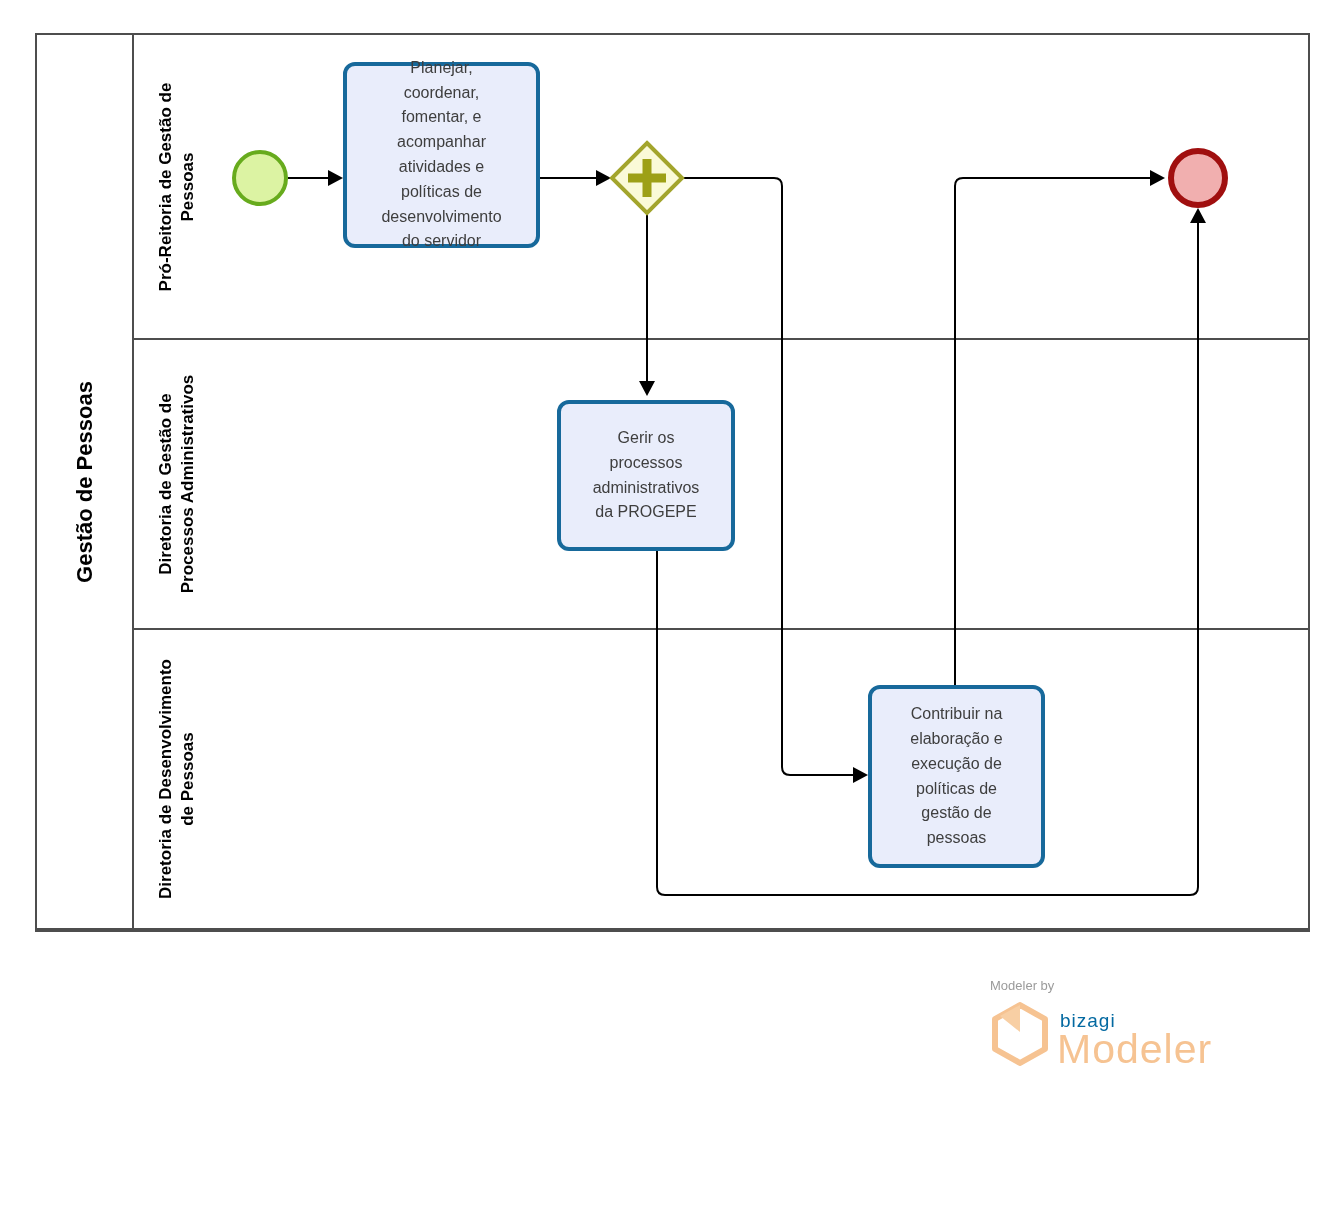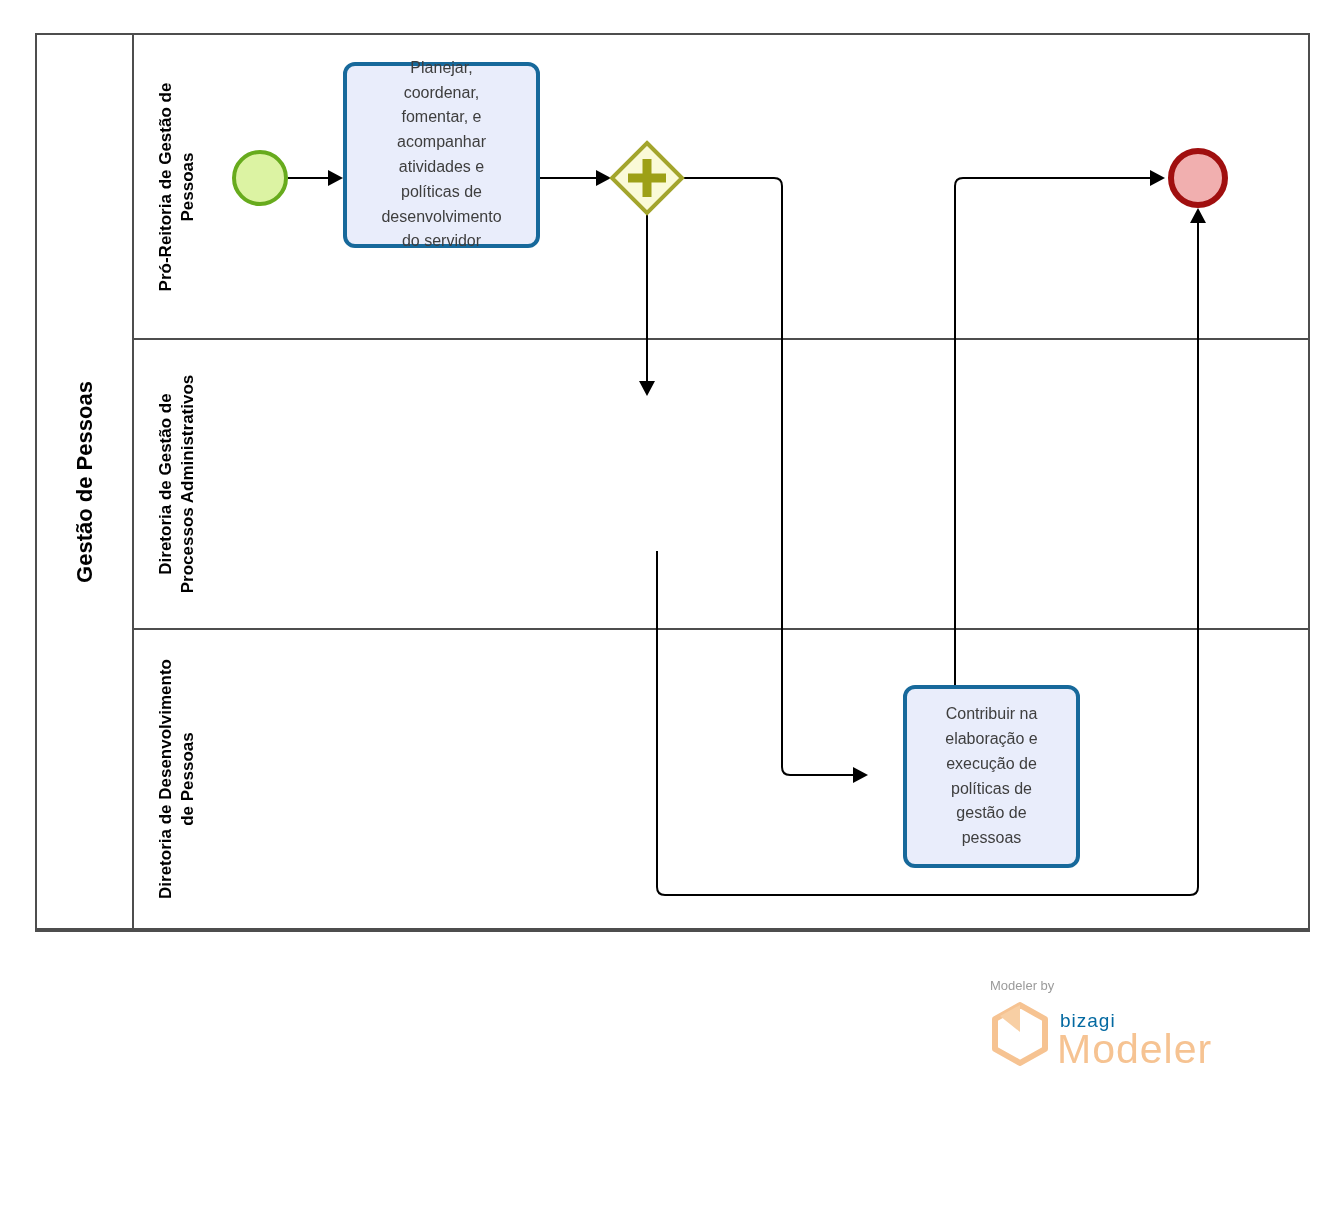--- a/index.html
+++ b/index.html
@@ -30,21 +30,21 @@
   .flows polygon{fill:#000;stroke:none;}
 
   
   .task{position:absolute;box-sizing:border-box;background:#E9EDFB;
         border:4px solid #17699B;border-radius:12px;
         display:flex;align-items:center;justify-content:center;
         text-align:center;font-size:16px;line-height:1.55;color:#3E3E3E;
         white-space:pre-line;padding:4px;}
   .task-1{left:343px;top:62px;width:197px;height:186px;}
   .task-2{left:557px;top:400px;width:178px;height:151px;}
-  .task-3{left:868px;top:685px;width:177px;height:183px;margin-left:35px;}
+  .task-3{left:868px;top:685px;width:177px;height:183px;}
 
   .event{position:absolute;box-sizing:border-box;border-radius:50%;}
   .event-start{left:232px;top:150px;width:56px;height:56px;
         background:#DCF3A3;border:4px solid #67AB1D;}
   .event-end{left:1168px;top:148px;width:60px;height:60px;
         background:#F1AFAF;border:6px solid #A00F0F;}
 
   .gateway{position:absolute;left:609px;top:140px;width:76px;height:76px;}
 
   
@@ -122,20 +122,26 @@
   <div class="gateway">
     <svg width="76" height="76" viewBox="0 0 76 76">
       <polygon points="38,3 73,38 38,73 3,38" fill="#FAFAD7" stroke="#A3A52C" stroke-width="4" stroke-linejoin="miter"></polygon>
       <g>
         <rect x="19" y="33.5" width="38" height="9" fill="#9DA016"></rect>
         <rect x="33.5" y="19" width="9" height="38" fill="#9DA016"></rect>
       </g>
     </svg>
   </div>
 
+  <div class="task task-2">
+    <span>Gerir os
+processos
+administrativos
+da PROGEPE</span>
+  </div>
 
   <div class="task task-3">
     <span>Contribuir na
 elaboração e
 execução de
 políticas de
 gestão de
 pessoas</span>
   </div>
 

